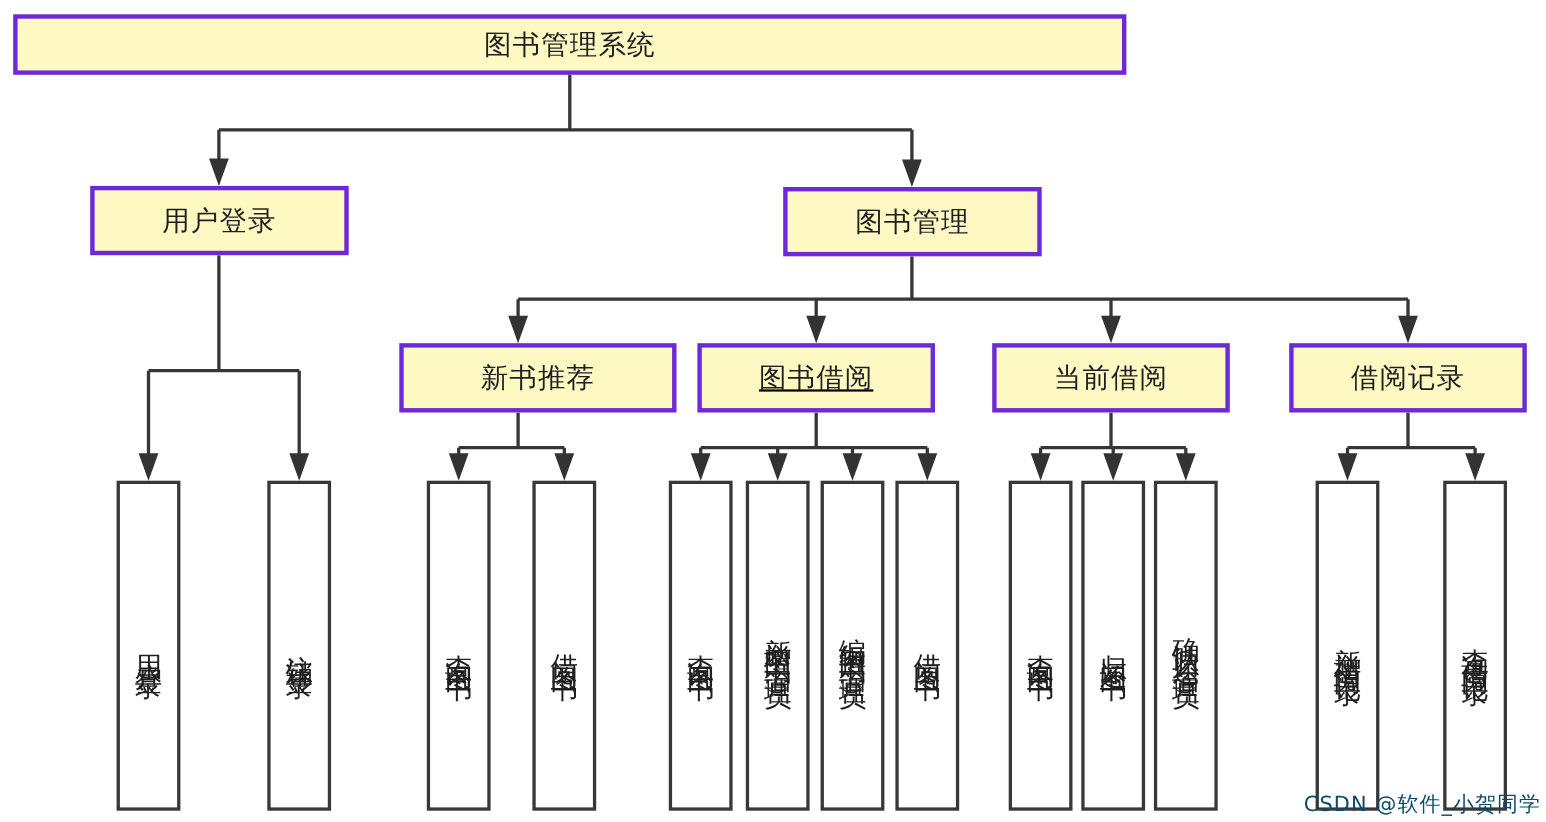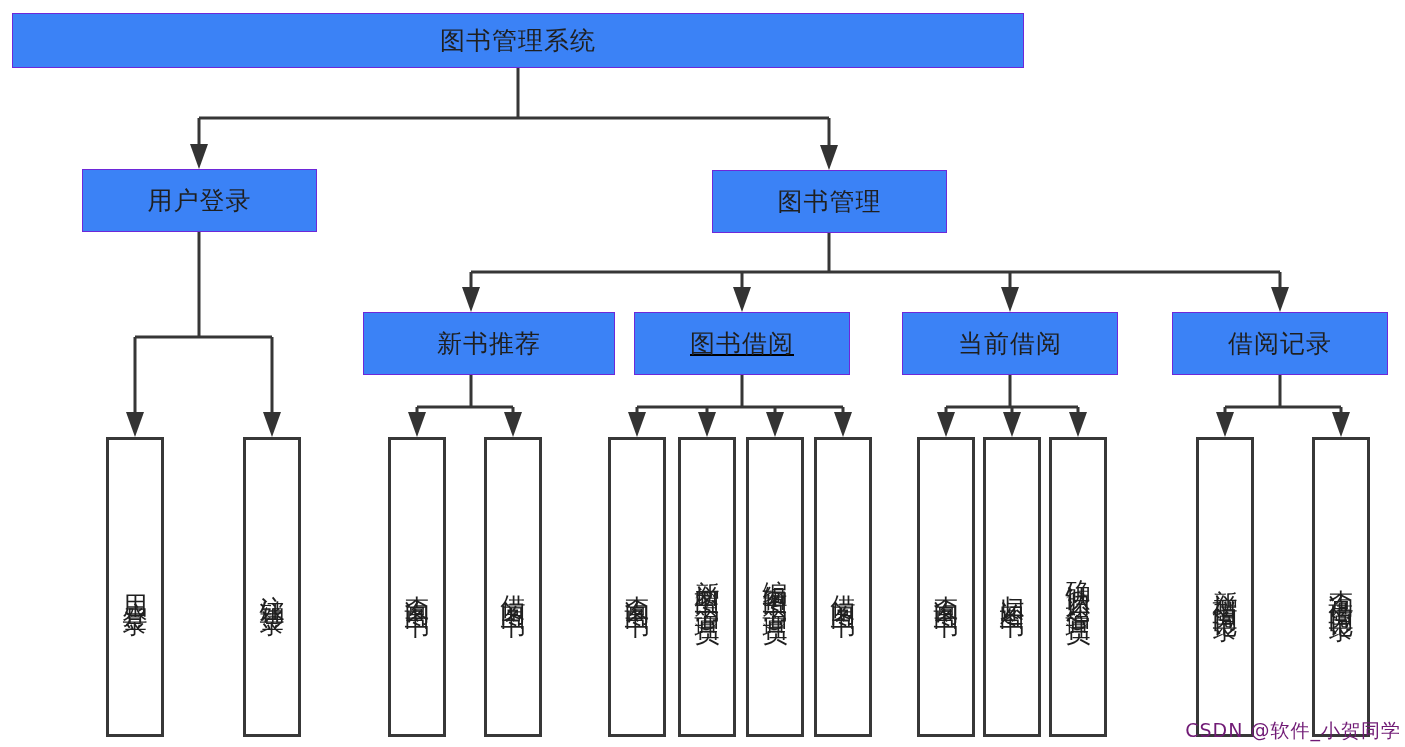--- a/index.html
+++ b/index.html
@@ -27,22 +27,22 @@
     stroke-width: 3;
     fill: none;
   }
   .connectors polygon {
     fill: #333333;
     stroke: none;
   }
   .node {
     position: absolute;
     box-sizing: border-box;
-    border: 1px solid #6d28d9;
-    background: #3b82f6;
+    border: 4px solid #6d28d9;
+    background: #fef9c3;
     display: flex;
     align-items: center;
     justify-content: center;
   }
   .node .lbl {
     font-size: 25px;
     letter-spacing: 1px;
     color: #1f1f1f;
     white-space: nowrap;
   }
@@ -65,21 +65,21 @@
     line-height: 1;
     letter-spacing: 6px;
     color: #1f1f1f;
     white-space: nowrap;
   }
   .watermark {
     position: absolute;
     right: 4px;
     bottom: 3px;
     font-size: 19px;
-    color: #701a75;
+    color: #0c4a6e;
     letter-spacing: 1px;
     z-index: 5;
   }
 </style>
 </head>
 <body>
 
 <div class="canvas">
 
   <svg class="connectors" viewBox="0 0 1405 747" xmlns="http://www.w3.org/2000/svg">

